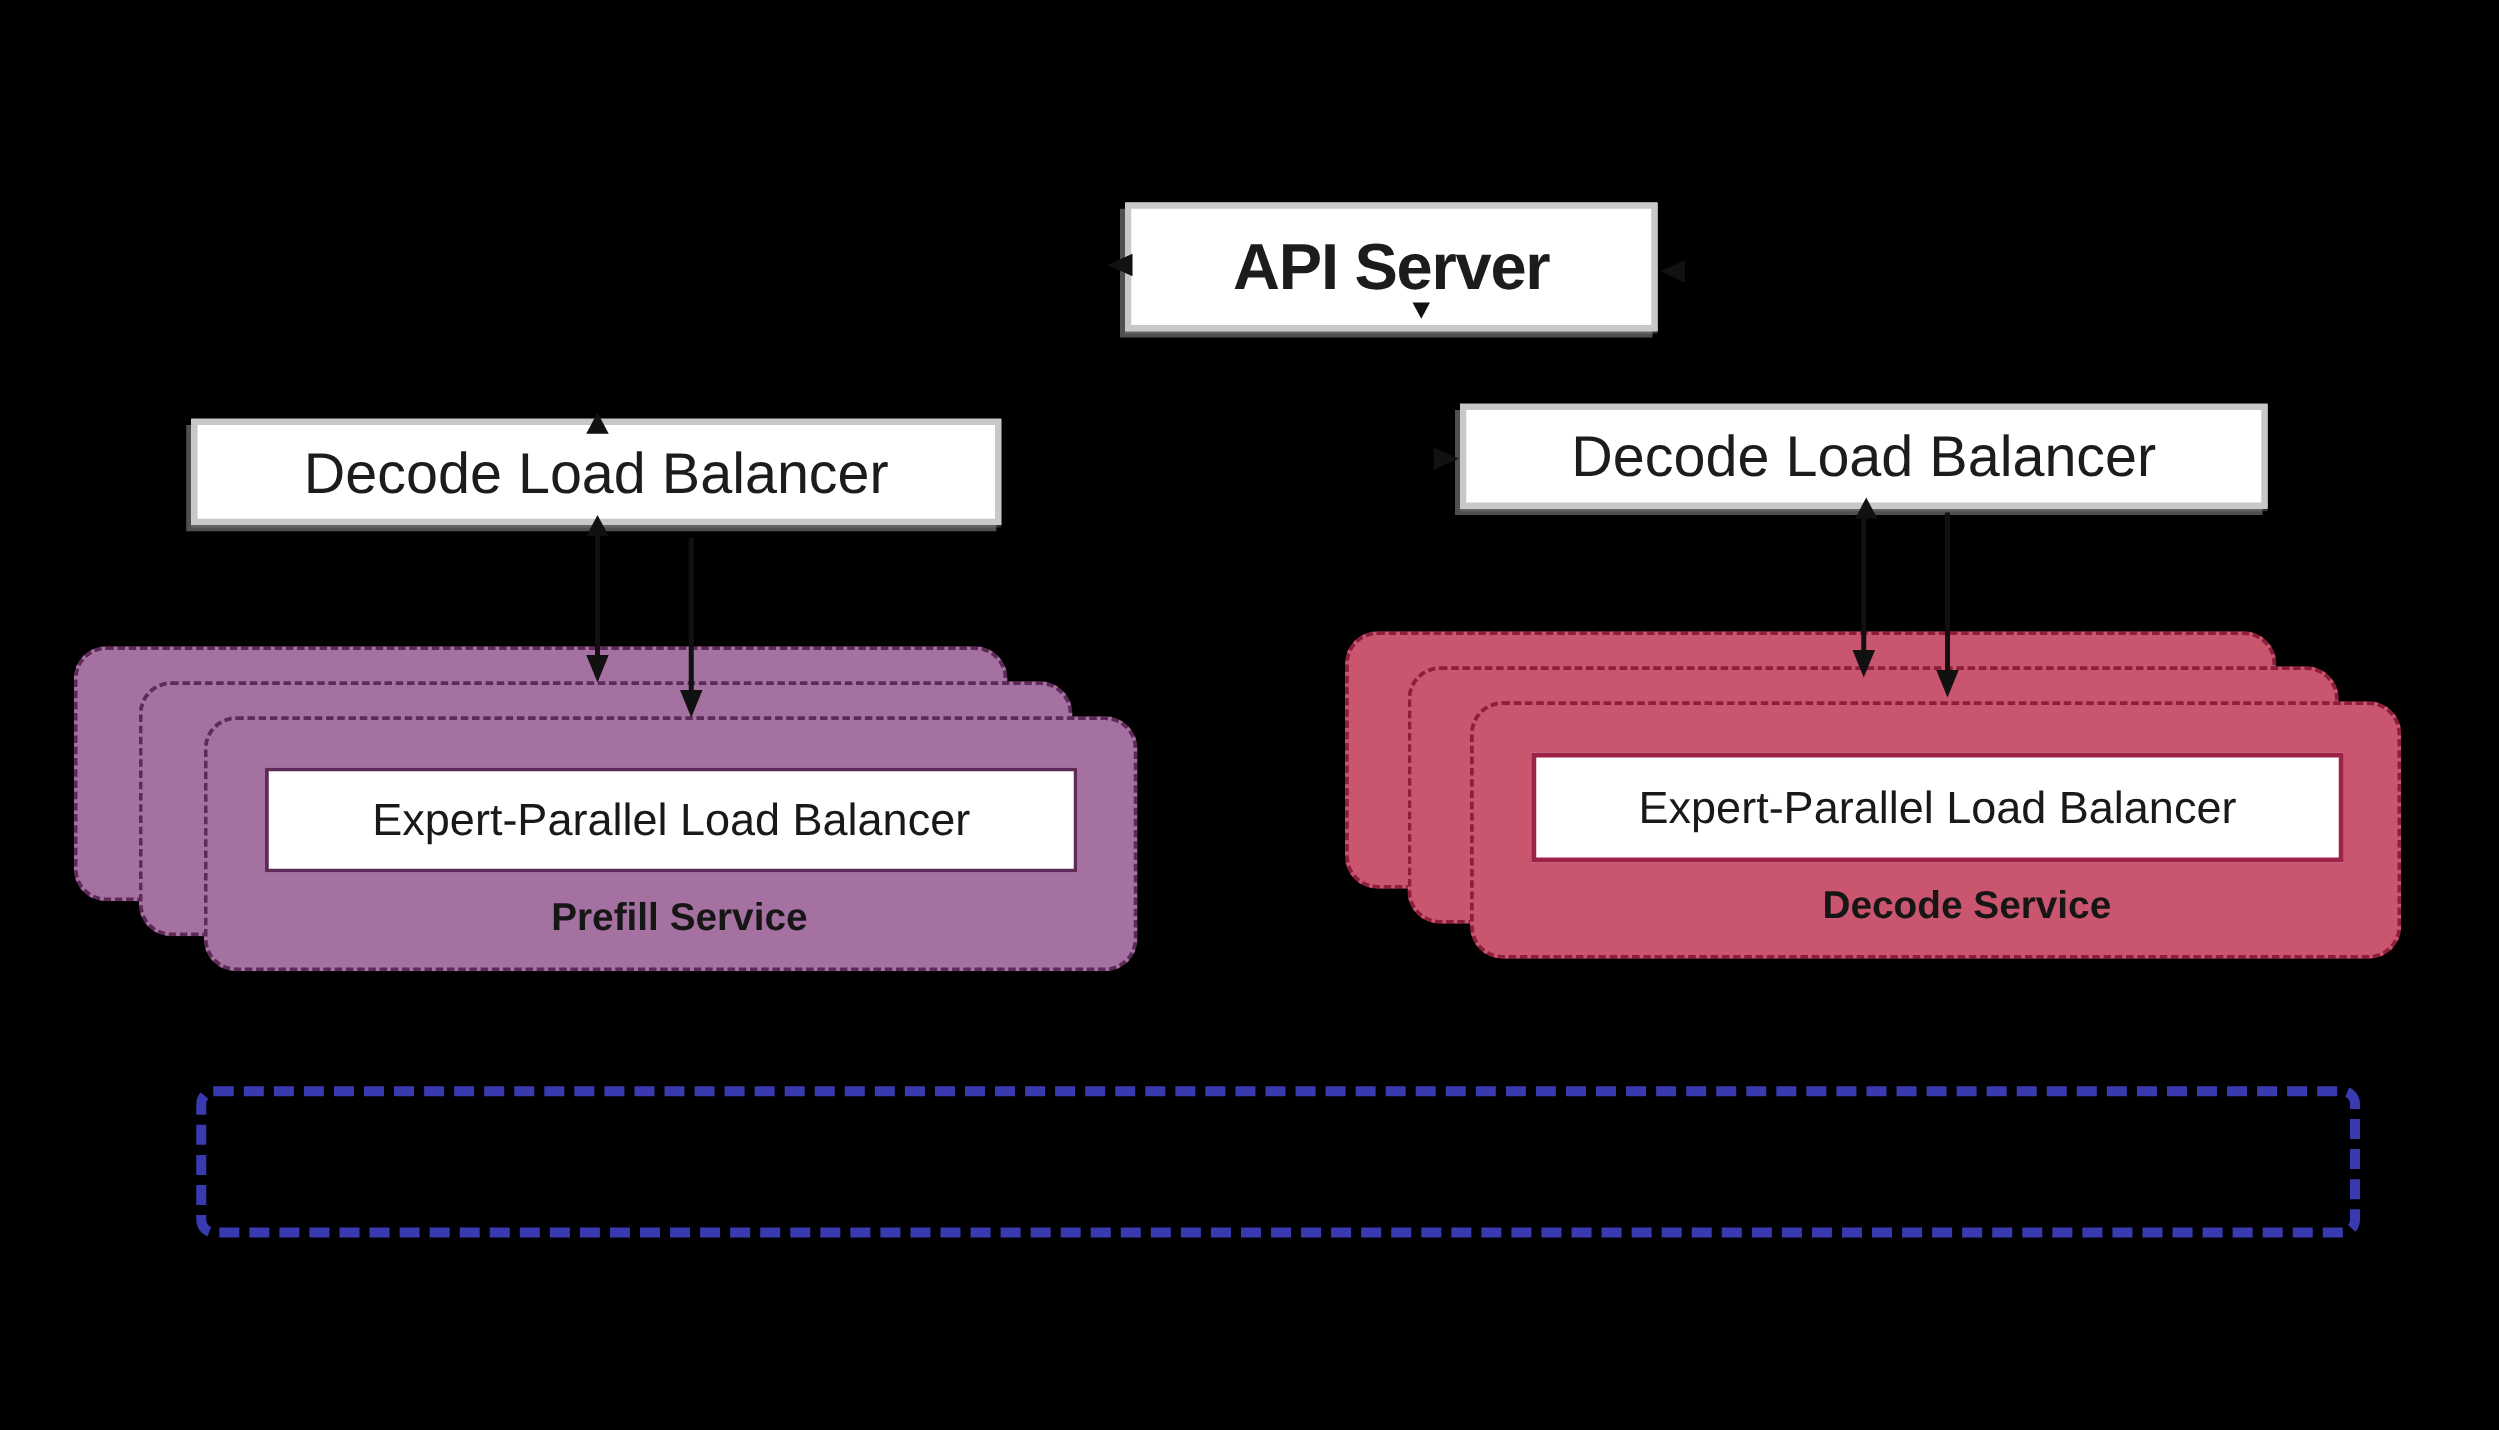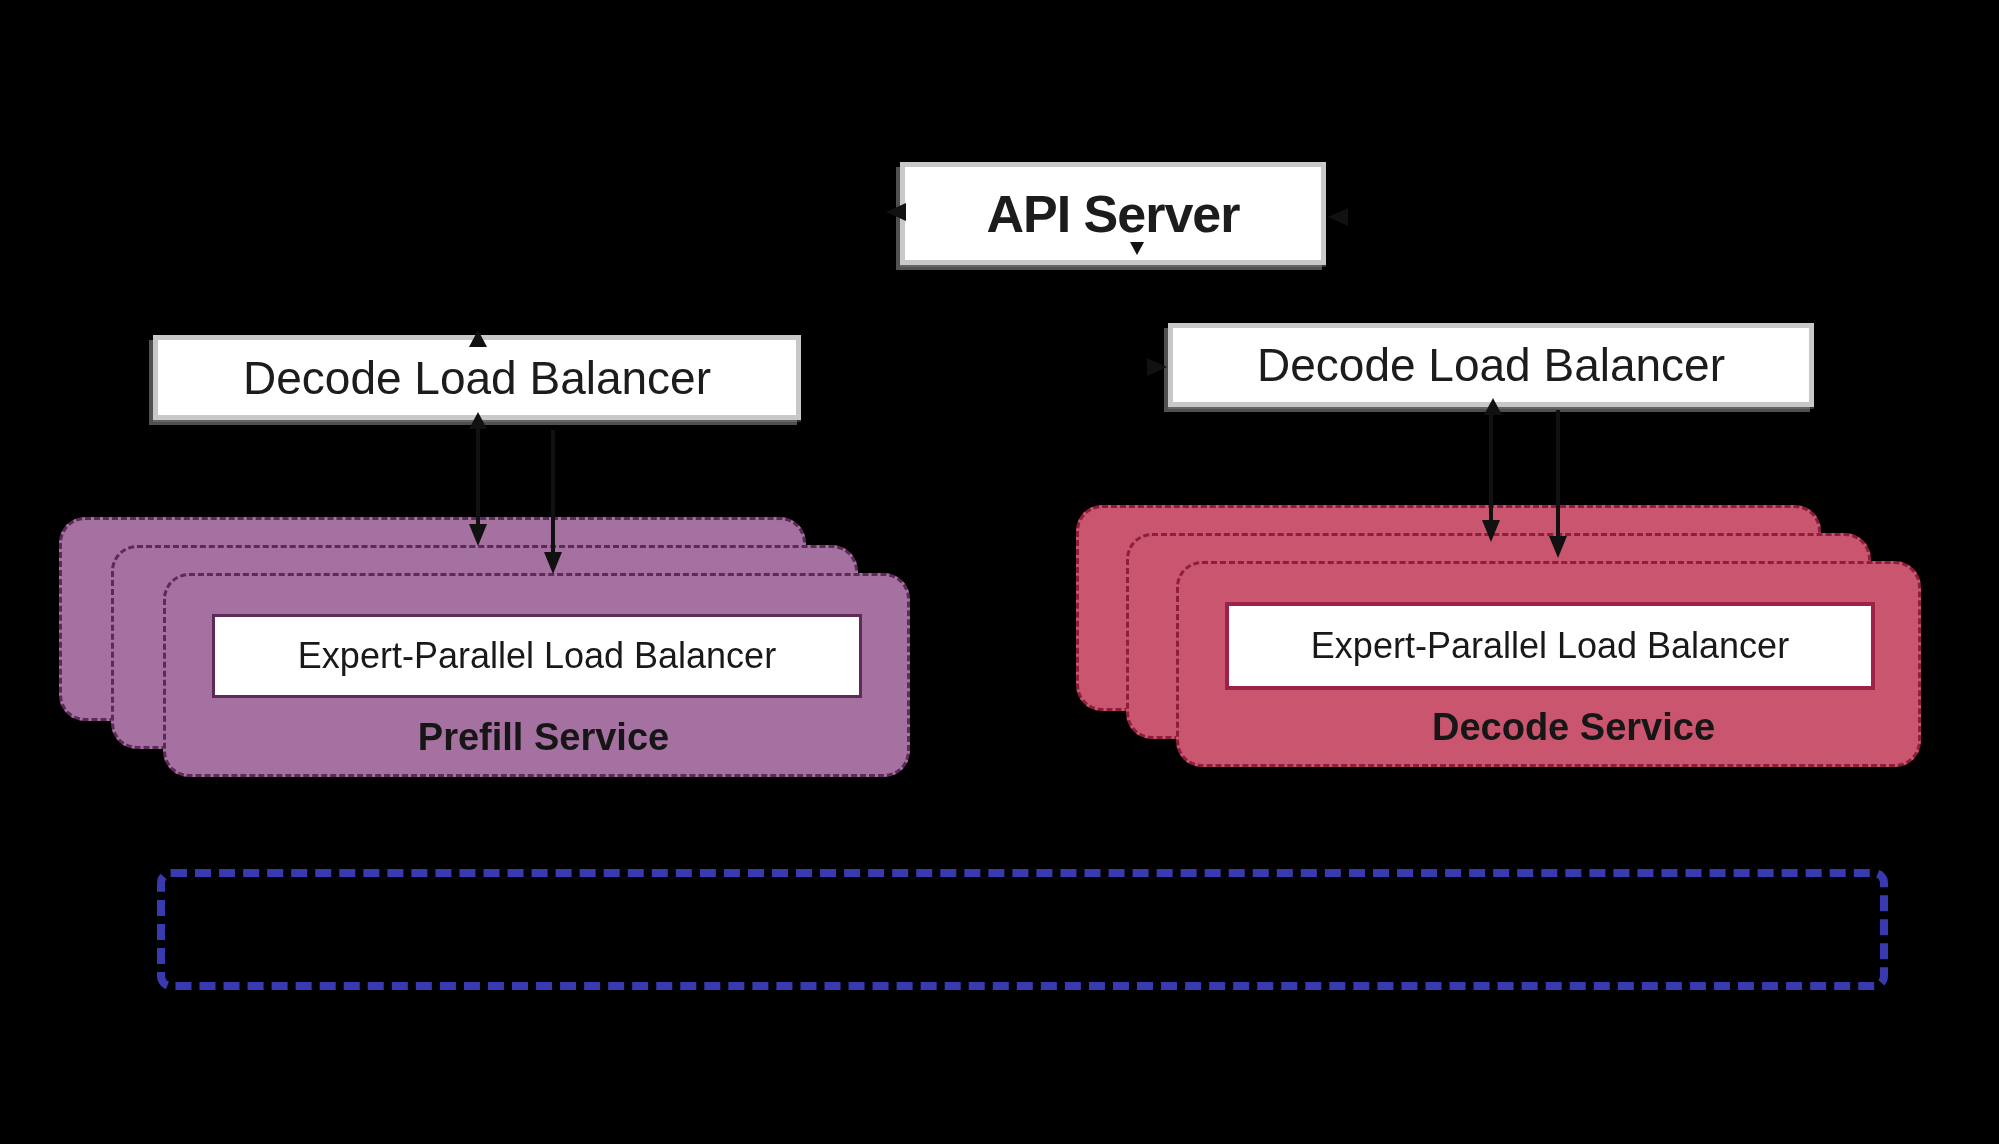--- a/index.html
+++ b/index.html
@@ -37,21 +37,21 @@
 
   .eplb{
     position:absolute;box-sizing:border-box;background:#ffffff;
     display:flex;align-items:center;justify-content:center;
     font-size:36px;font-weight:400;color:#191919;white-space:nowrap;
   }
   .p-front .eplb{left:46px;top:38px;width:650px;height:84px;border:3px solid #5e2a58;}
   .r-front .eplb{left:46px;top:38px;width:650px;height:88px;border:4px solid #9e2246;}
   .svc-label{
     position:absolute;left:14px;right:0;text-align:center;
-    font-size:38px;font-weight:700;color:#161616;
+    font-size:31px;font-weight:700;color:#161616;
   }
   .p-front .svc-label{top:140px;}
   .r-front .svc-label{top:142px;margin-left:36px;}
 
   
   .bottom-zone{
     position:absolute;box-sizing:border-box;
     left:157px;top:869px;width:1731px;height:121px;
     border:8px dashed #3a3ab0;border-radius:14px;background:transparent;z-index:1;
   }

